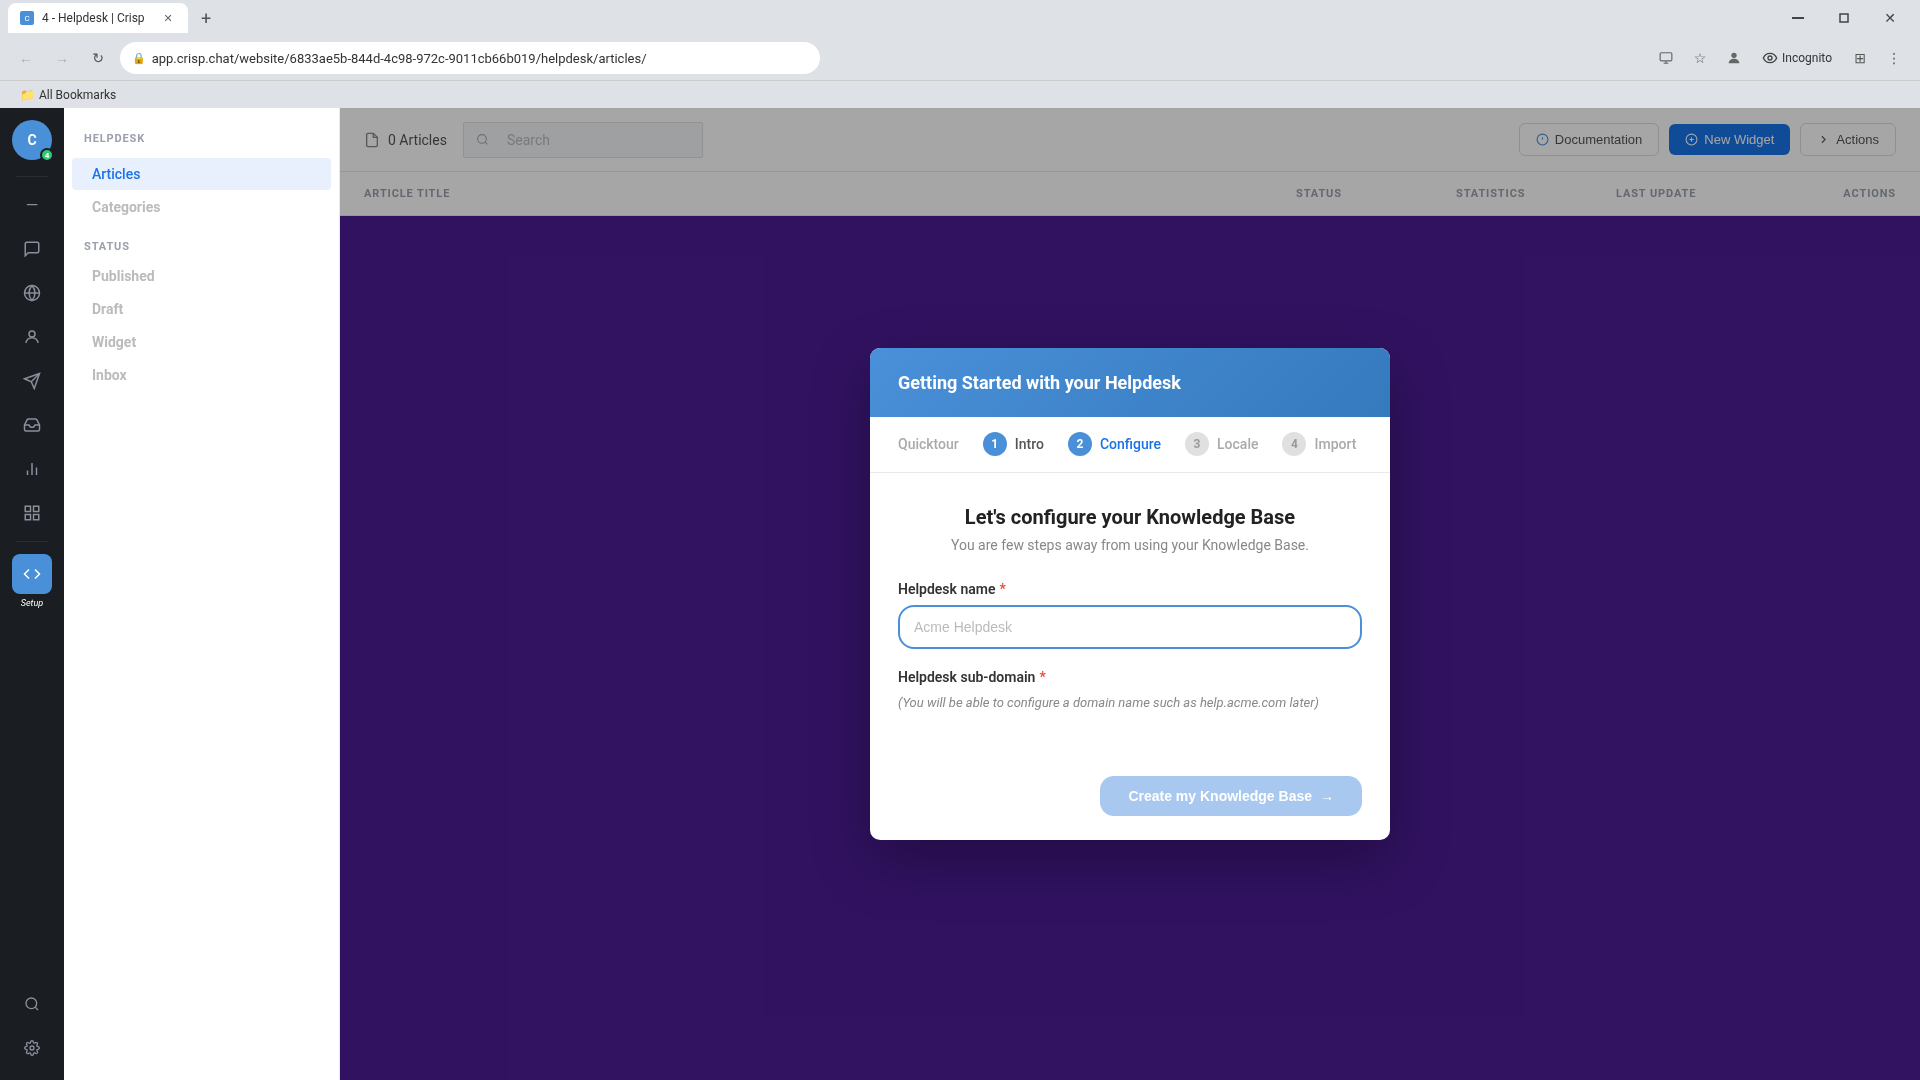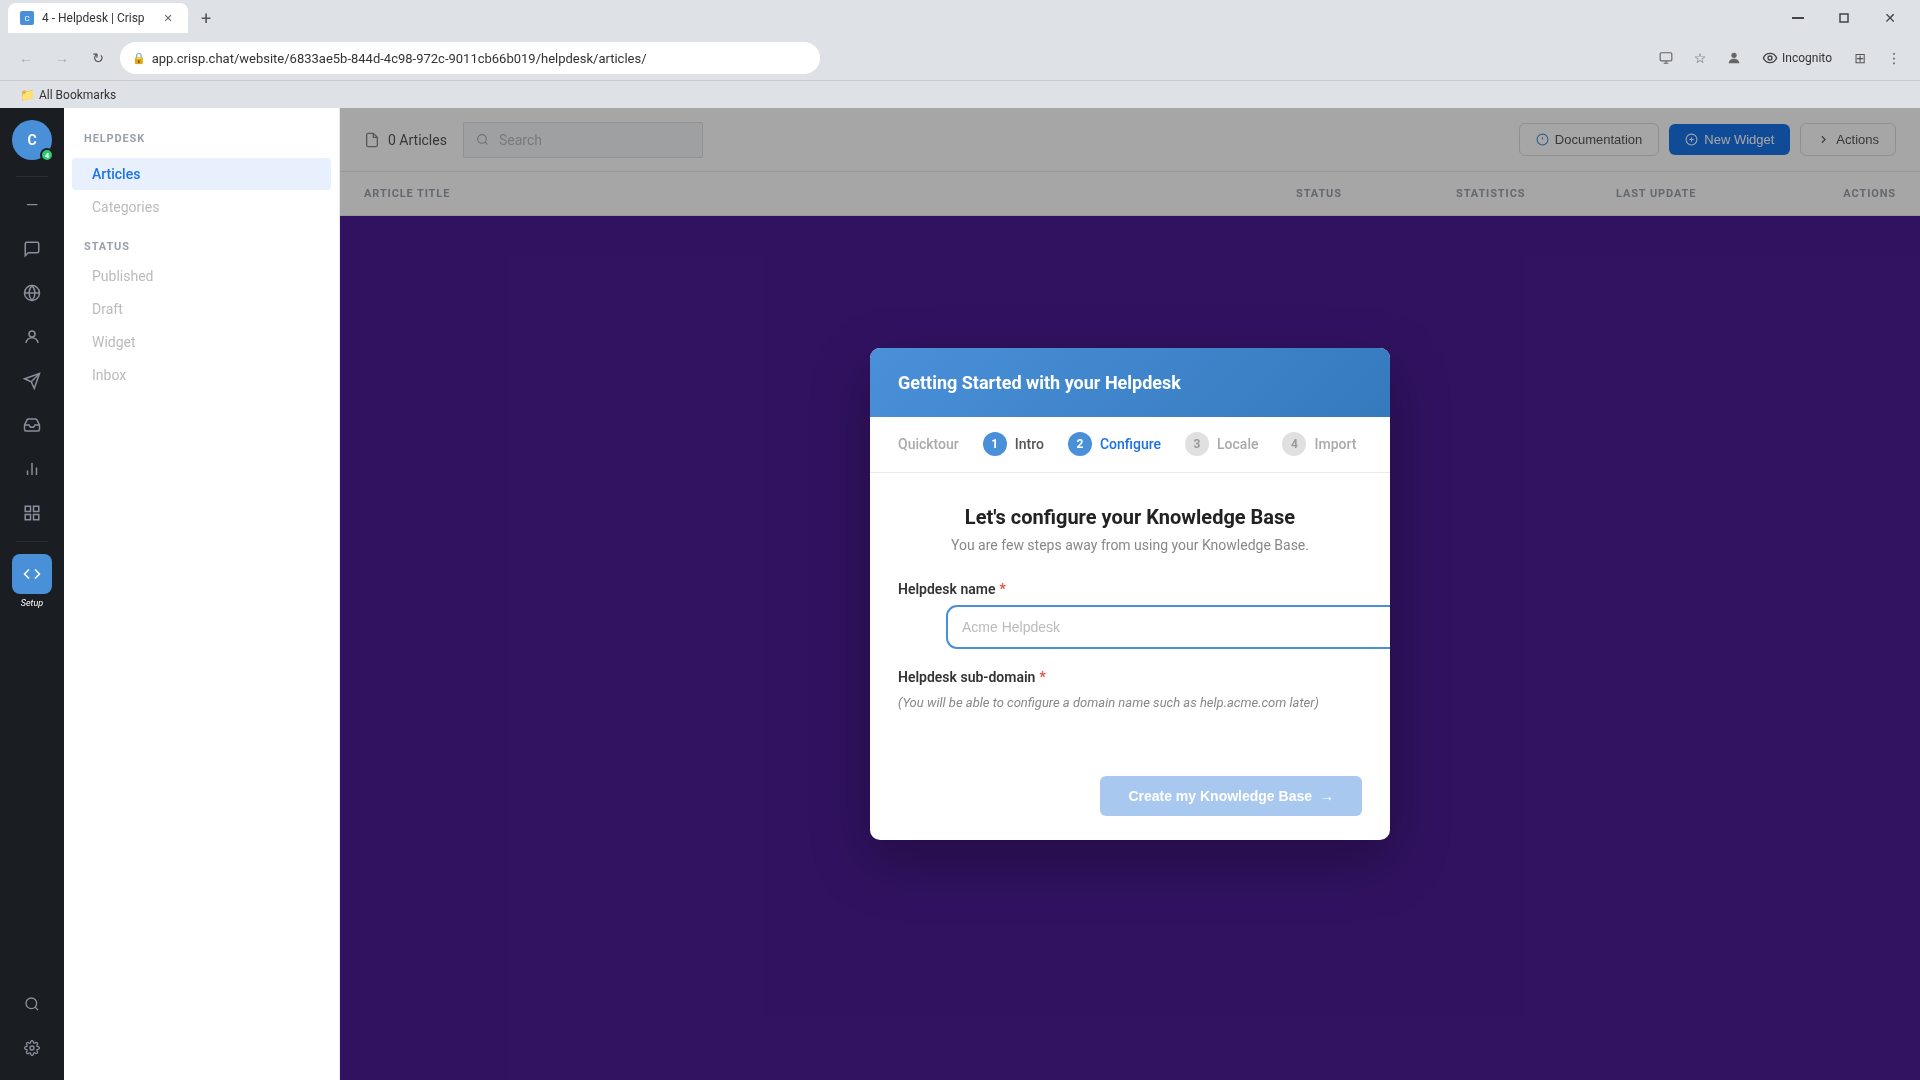--- a/index.html
+++ b/index.html
@@ -240,20 +240,21 @@
       letter-spacing: 0.08em;
       text-transform: uppercase;
     }
     .nav-item {
       padding: 8px 20px;
       font-size: 14px;
       color: #555;
       cursor: pointer;
       border-radius: 4px;
       margin: 1px 8px;
+      font-weight: bold;
     }
     .nav-item.active { background: #e8f0fe; color: #1a73e8; font-weight: 500; }
     .nav-item.dimmed { color: #bbb; }
 
     
     .main-content {
       flex: 1;
       display: flex;
       flex-direction: column;
       background: #4c1d95;
@@ -280,21 +281,21 @@
     .search-bar {
       flex: 1;
       max-width: 240px;
       height: 36px;
       background: #f5f6f7;
       border: 1px solid #e0e0e0;
       border-radius: 2px;
       display: flex;
       align-items: center;
       padding: 0 12px;
-      gap: 10px;
+      gap: 18px;
       color: #aaa;
       font-size: 14px;
       cursor: text;
     }
     .topbar-actions {
       margin-left: auto;
       display: flex;
       align-items: center;
       gap: 10px;
     }
@@ -454,27 +455,26 @@
       font-size: 14px;
       font-weight: 600;
       color: #333;
       margin-bottom: 8px;
     }
     .form-label .required { color: #e74c3c; }
     .form-input {
       width: 100%;
       height: 44px;
       border: 2px solid #4a90d9;
-      border-radius: 11px;
+      border-radius: 16px;
       padding: 0 14px;
       font-size: 14px;
       color: #333;
       outline: none;
       background: #fff;
-      margin-left: 48px;
     }
     .form-input::placeholder { color: #bbb; }
     .subdomain-wrapper {
       display: flex;
       align-items: center;
       gap: 8px;
     }
     .subdomain-input {
       flex: 1;
       height: 44px;
@@ -503,21 +503,21 @@
     .modal-footer {
       padding: 16px 28px 24px;
       display: flex;
       justify-content: flex-end;
     }
     .btn-create {
       padding: 12px 28px;
       background: #a8c8f0;
       color: #fff;
       border: none;
-      border-radius: 6px;
+      border-radius: 14px;
       font-size: 14px;
       font-weight: 600;
       cursor: pointer;
       display: flex;
       align-items: center;
       gap: 8px;
     }
   </style>
 </head>
 <body>

